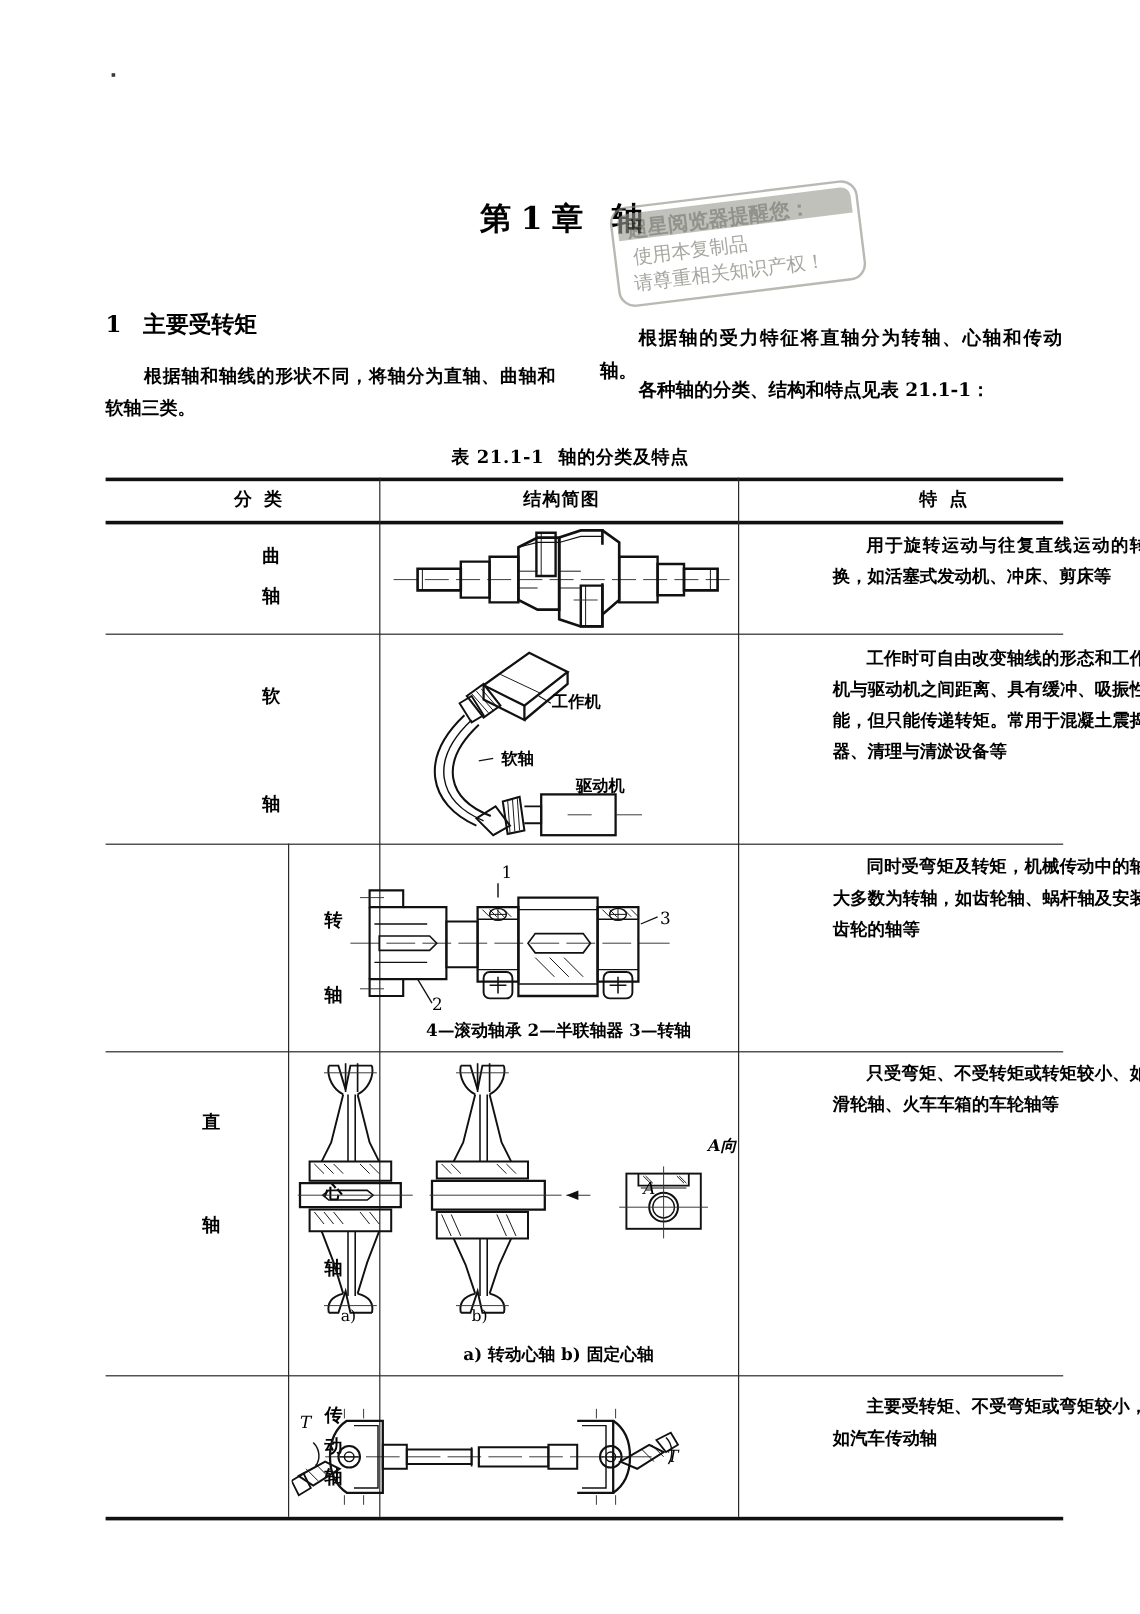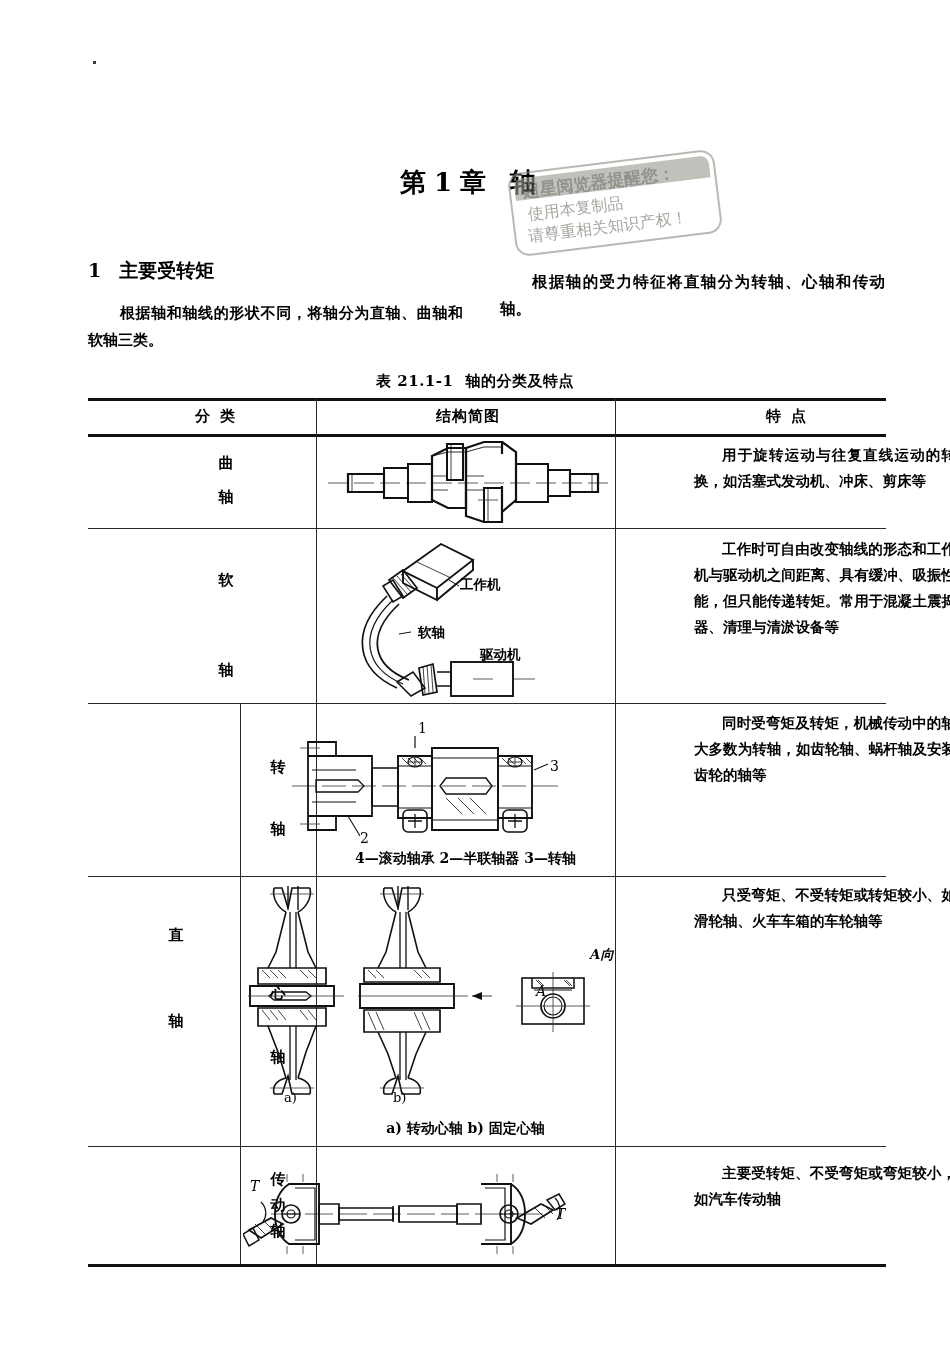--- a/index.html
+++ b/index.html
@@ -259,20 +259,21 @@
     <div class="wm-l2">使用本复制品</div>
     <div class="wm-l3">请尊重相关知识产权！</div>
   </div>
 
   <div class="section-heading">
     <span class="sec-num">1</span><span>主要受转矩</span>
   </div>
 
   <div class="col-left-para">根据轴和轴线的形状不同，将轴分为直轴、曲轴和软轴三类。</div>
   <div class="col-right-para-1">根据轴的受力特征将直轴分为转轴、心轴和传动轴。</div>
+  <div class="col-right-para-2">各种轴的分类、结构和特点见表 21.1-1：</div>
 
   <div class="table-caption">
     <span class="tc-num">表 21.1-1</span><span>轴的分类及特点</span>
   </div>
 
   <div class="tbl">
 
     <div class="hline thick" style="top:0px;"></div>
     <div class="hline thick" style="top:36px;"></div>
     <div class="hline thin" style="top:130px;"></div>

